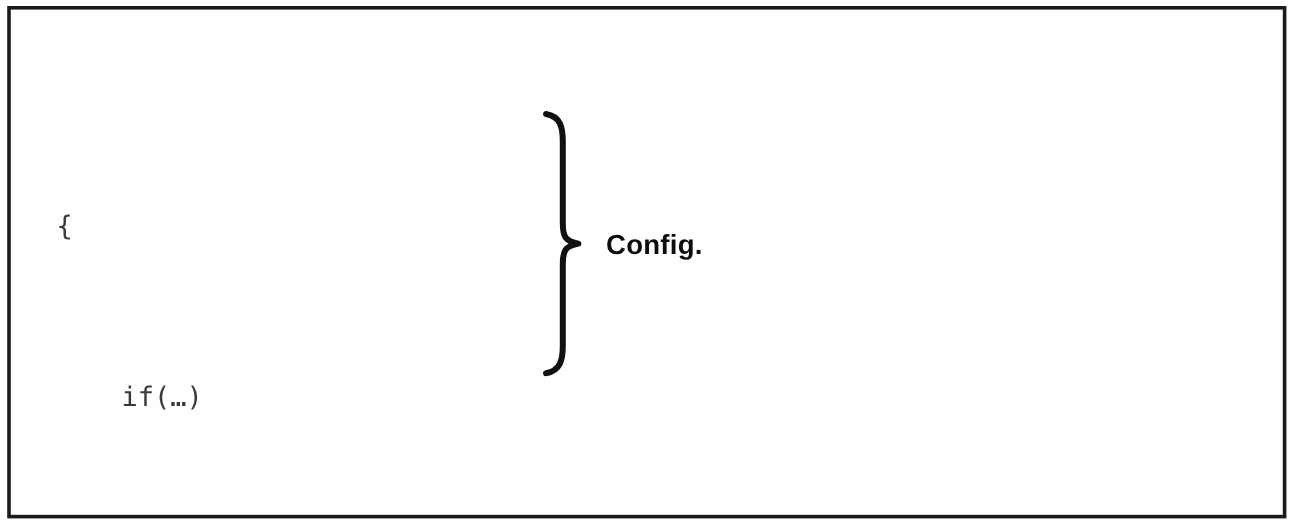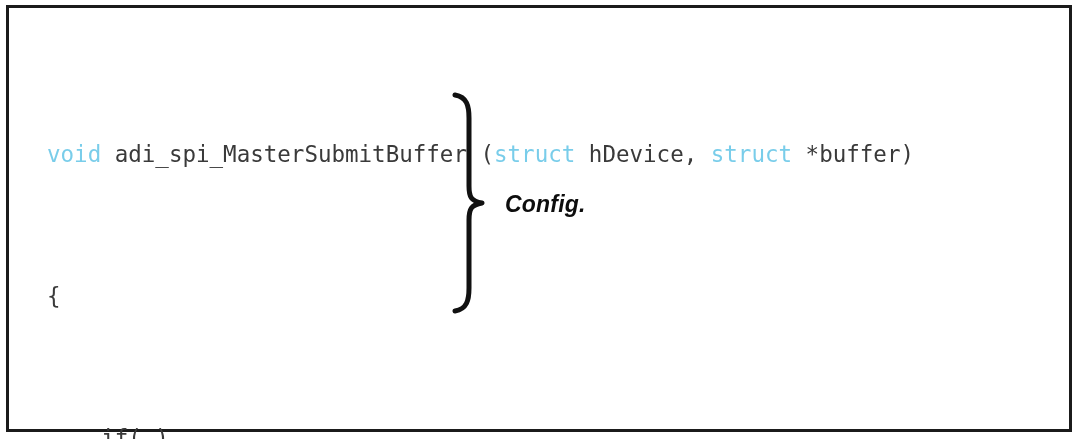--- a/index.html
+++ b/index.html
@@ -65,33 +65,31 @@
   #config-label {
     position: absolute;
     left: 496px;
     top: 183px;
     font-family: "Liberation Sans", sans-serif;
     font-size: 23px;
     font-weight: bold;
     color: #0d0d0d;
     letter-spacing: 0.2px;
     white-space: nowrap;
-    font-style: italic;
   }
 </style>
 </head>
 <body>
 
 <div id="slide">
 
   <div id="frame">
 
     <div id="code-block">
 
-      <div class="code-line"><span class="kw">void</span><span class="ident"> adi_spi_MasterSubmitBuffer (</span><span class="kw">struct</span><span class="ident"> hDevice, </span><span class="kw">struct</span><span class="ident"> *buffer)</span></div>
 
       <div class="code-line">{</div>
 
       <div class="code-line">    if(…)</div>
 
       
 
       
 
       

